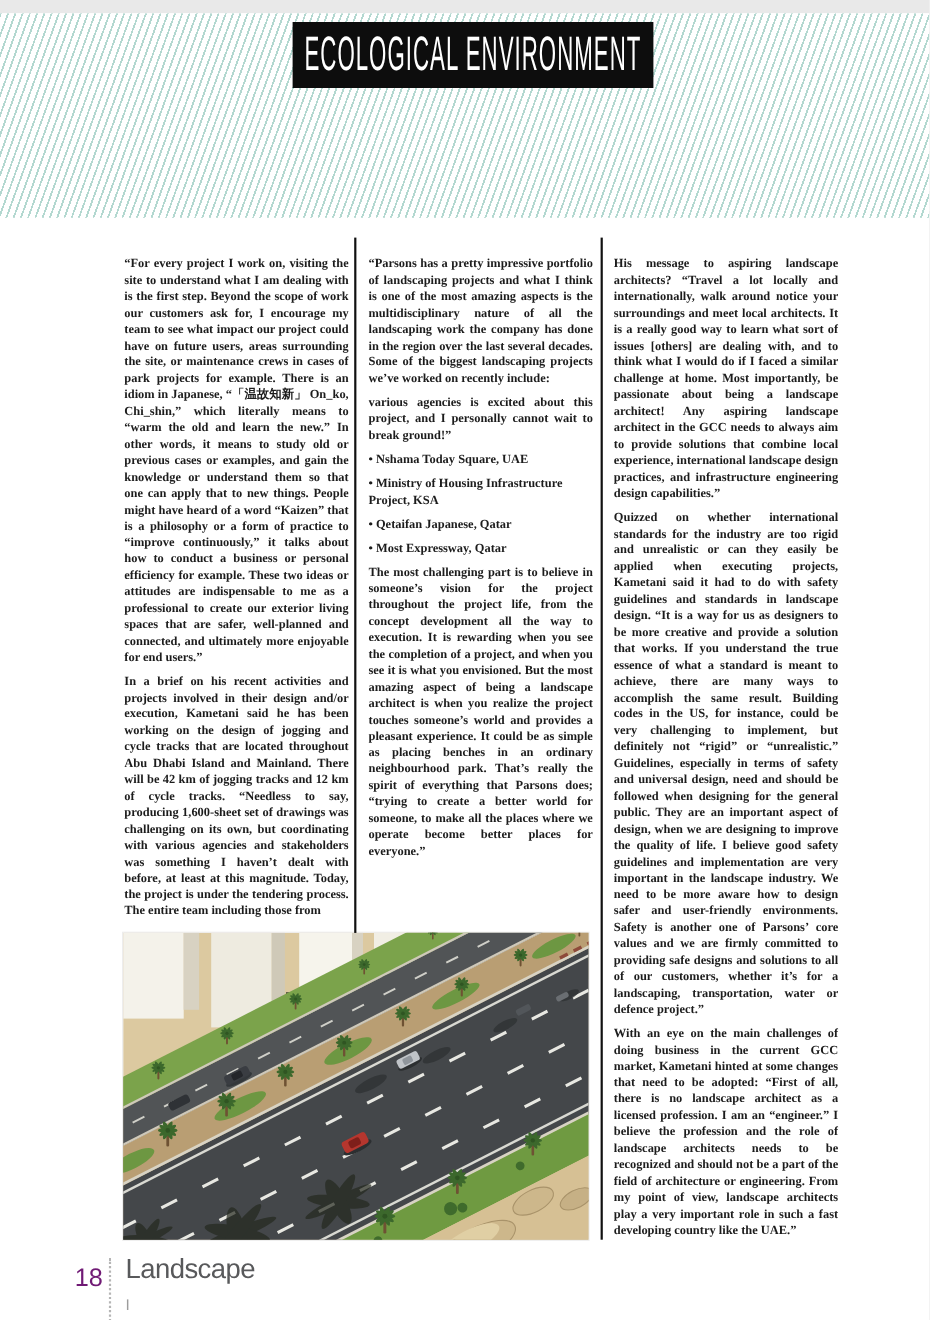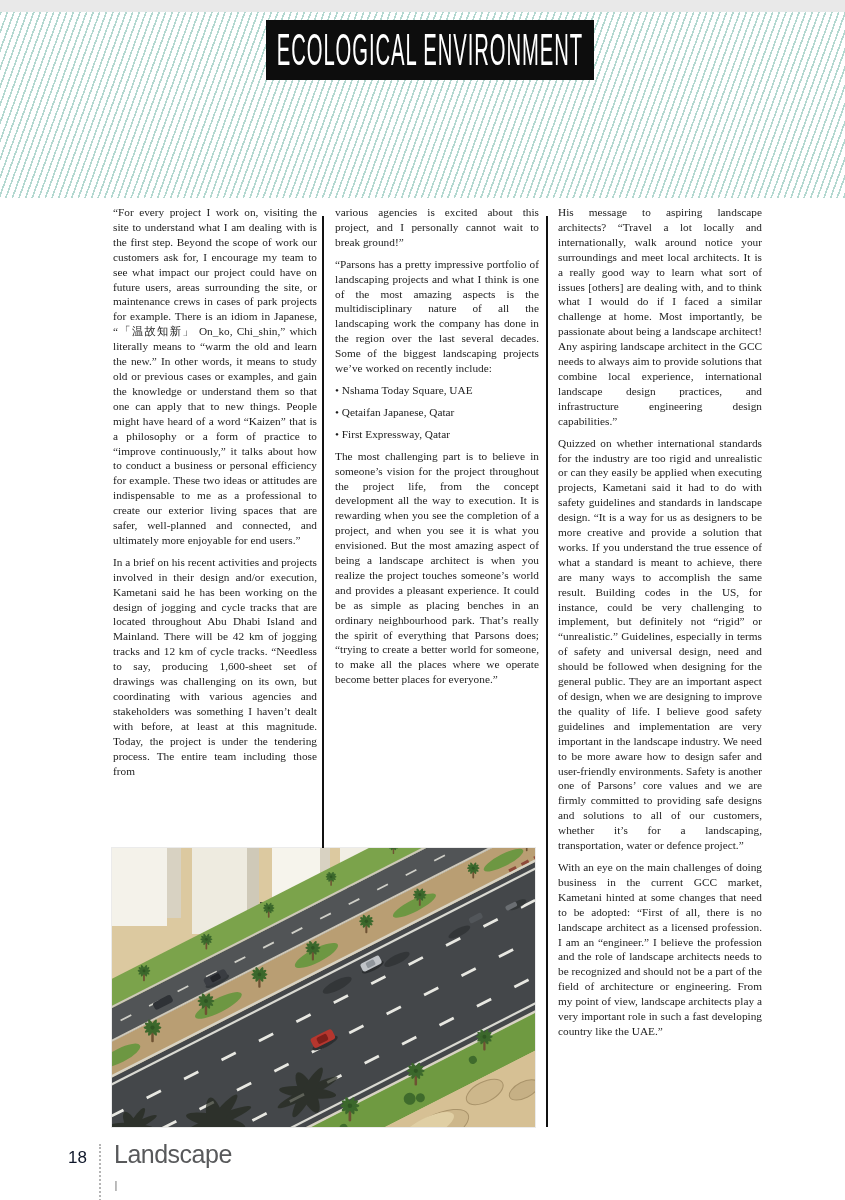--- a/index.html
+++ b/index.html
@@ -18,40 +18,40 @@
     position:absolute;left:266px;top:8px;width:328px;height:60px;
     background:#0d0d0d;display:flex;align-items:center;justify-content:center;
   }
   .title-banner span{
     font-family:"Liberation Sans", sans-serif;
     color:#ffffff;font-size:44px;font-weight:400;letter-spacing:2px;
     white-space:nowrap;transform:scaleX(0.46);transform-origin:50% 50%;
   }
   
   .col{
-    position:absolute;top:193px;width:204px;
-    font-size:11.3px;line-height:14.9px;text-align:justify;overflow:hidden;
+    position:absolute;top:221px;width:204px;
+    font-size:11.3px;line-height:14.9px;text-align:justify;overflow:hidden;font-weight:bold;
   }
   .col p{margin:0 0 7px 0;}
   .col p.bullet{text-align:left;margin:0 0 7px 0;}
   #col1{left:113px;height:636px;}
   #col2{left:335px;height:636px;}
   #col3{left:558px;height:914px;}
   .vrule{position:absolute;width:1.6px;background:#111;}
   #rule1{left:322px;top:204px;height:634px;}
   #rule2{left:546px;top:204px;height:911px;}
   
   .figure{
     position:absolute;left:112px;top:836px;width:423px;height:279px;
     outline:1px solid rgba(0,0,0,0.08);
   }
   
   .footer-pagenum{
     position:absolute;left:68px;top:1136px;
-    font-family:"Liberation Sans", sans-serif;font-size:17px;color:#0f172a;
+    font-family:"Liberation Sans", sans-serif;font-size:23px;color:#701a75;
   }
   .footer-dotted{
     position:absolute;left:99px;top:1132px;height:68px;width:0;
     border-left:2px dotted #b5b5b5;
   }
   .footer-brand{
     position:absolute;left:114px;top:1128px;display:flex;align-items:baseline;gap:9px;
     font-family:"Liberation Sans", sans-serif;
     flex-direction:column;
   }
@@ -75,25 +75,26 @@
   </div>
 
   <div class="col" id="col1">
     <p>“For every project I work on, visiting the site to understand what I am dealing with is the first step.  Beyond the scope of work our customers ask for, I encourage my team to see what impact our project could have on future users, areas surrounding the site, or maintenance crews in cases of park projects for example.  There is an idiom in Japanese, “「温故知新」 On_ko, Chi_shin,” which literally means to “warm the old and learn the new.” In other words, it means to study old or previous cases or examples, and gain the knowledge or understand them so that one can apply that to new things. People might have heard of a word “Kaizen” that is a philosophy or a form of practice to “improve continuously,” it talks about how to conduct a business or personal efficiency for example.  These two ideas or attitudes are indispensable to me as a professional to create our exterior living spaces that are safer, well-planned and connected, and ultimately more enjoyable for end users.”</p>
     <p>In a brief on his recent activities and projects involved in their design and/or execution, Kametani said he has been working on the design of jogging and cycle tracks that are located throughout Abu Dhabi Island and Mainland. There will be 42 km of jogging tracks and 12 km of cycle tracks.  “Needless to say, producing 1,600-sheet set of drawings was challenging on its own, but coordinating with various agencies and stakeholders was something I haven’t dealt with before, at least at this magnitude. Today, the project is under the tendering process. The entire team including those from</p>
   </div>
 
   <div class="vrule" id="rule1"></div>
 
   <div class="col" id="col2">
+    <p>“Parsons has a pretty impressive portfolio of landscaping projects and what I think is one of the most amazing aspects is the multidisciplinary nature of all the landscaping work the company has done in the region over the last several decades. Some of the biggest landscaping projects we’ve worked on recently include:</p>
     <p>various agencies is excited about this project, and I personally cannot wait to break ground!”</p>
-    <p>“Parsons has a pretty impressive portfolio of landscaping projects and what I think is one of the most amazing aspects is the multidisciplinary nature of all the landscaping work the company has done in the region over the last several decades. Some of the biggest landscaping projects we’ve worked on recently include:</p>
     <p class="bullet">• Nshama Today Square, UAE</p>
+    <p class="bullet">• Ministry of Housing Infrastructure Project, KSA</p>
     <p class="bullet">• Qetaifan Japanese, Qatar</p>
-    <p class="bullet">• First Expressway, Qatar</p>
+    <p class="bullet">• Most Expressway, Qatar</p>
     <p>The most challenging part is to believe in someone’s vision for the project throughout the project life, from the concept development all the way to execution.  It is rewarding when you see the completion of a project, and when you see it is what you envisioned.  But the most amazing aspect of being a landscape architect is when you realize the project touches someone’s world and provides a pleasant experience. It could be as simple as placing benches in an ordinary neighbourhood park. That’s really the spirit of everything that Parsons does; “trying to create a better world for someone, to make all the places where we operate become better places for everyone.”</p>
   </div>
 
   <div class="vrule" id="rule2"></div>
 
   <div class="col" id="col3">
     <p>His message to aspiring landscape architects? “Travel a lot locally and internationally, walk around notice your surroundings and meet local architects. It is a really good way to learn what sort of issues [others] are dealing with, and to think what I would do if I faced a similar challenge at home.  Most importantly, be passionate about being a landscape architect!  Any aspiring landscape architect in the GCC needs to always aim to provide solutions that combine local experience, international landscape design practices, and infrastructure engineering design capabilities.”</p>
     <p>Quizzed on whether international standards for the industry are too rigid and unrealistic or can they easily be applied when executing projects, Kametani said it had to do with safety guidelines and standards in landscape design. “It is a way for us as designers to be more creative and provide a solution that works.  If you understand the true essence of what a standard is meant to achieve, there are many ways to accomplish the same result.  Building codes in the US, for instance, could be very challenging to implement, but definitely not “rigid” or “unrealistic.”  Guidelines, especially in terms of safety and universal design, need and should be followed when designing for the general public.  They are an important aspect of design, when we are designing to improve the quality of life. I believe good safety guidelines and implementation are very important in the landscape industry. We need to be more aware how to design safer and user-friendly environments. Safety is another one of Parsons’ core values and we are firmly committed to providing safe designs and solutions to all of our customers, whether it’s for a landscaping, transportation, water or defence project.”</p>
     <p>With an eye on the main challenges of doing business in the current GCC market, Kametani hinted at some changes that need to be adopted: “First of all, there is no landscape architect as a licensed profession. I am an “engineer.” I believe the profession and the role of landscape architects needs to be recognized and should not be a part of the field of architecture or engineering.  From my point of view, landscape architects play a very important role in such a fast developing country like the UAE.”</p>
   </div>

